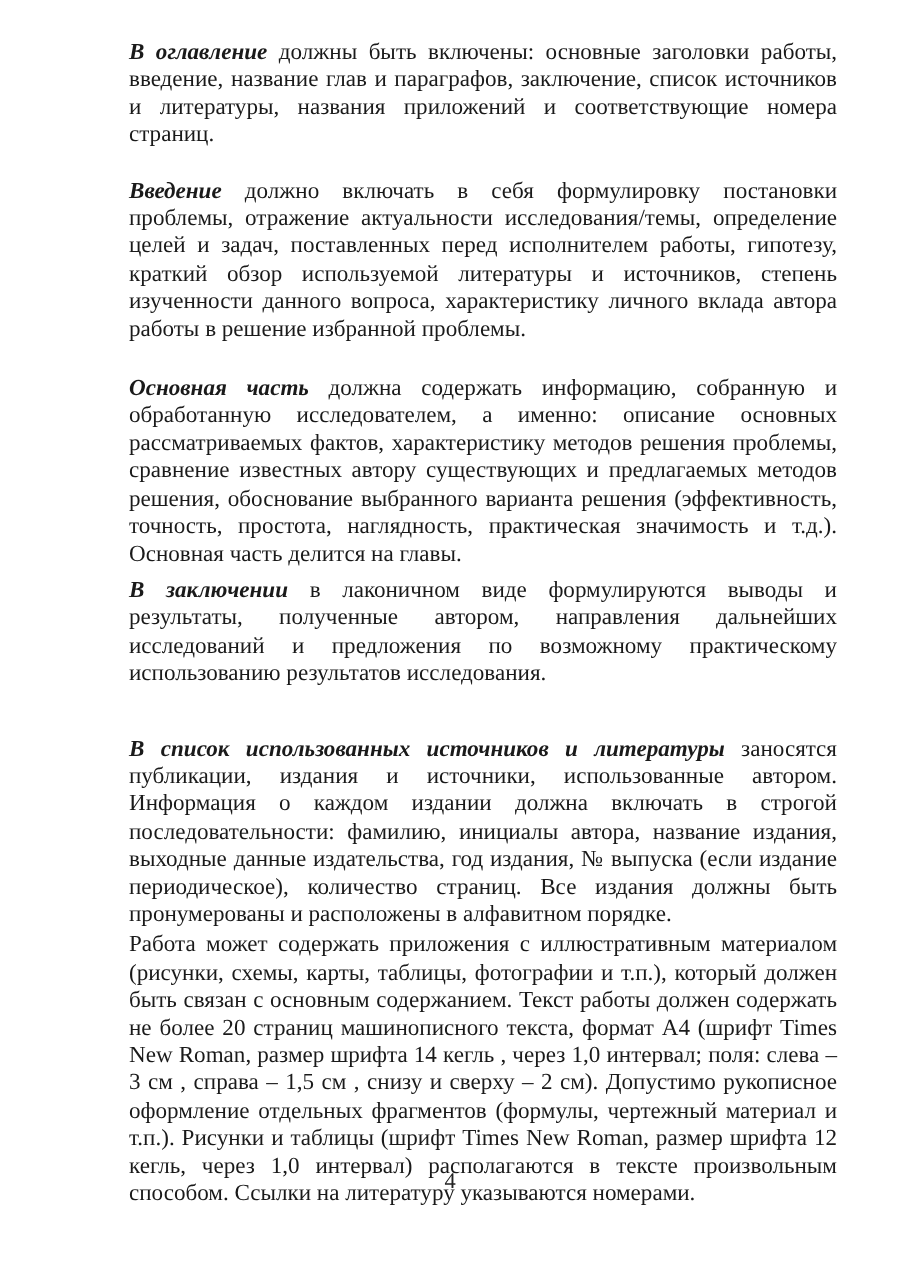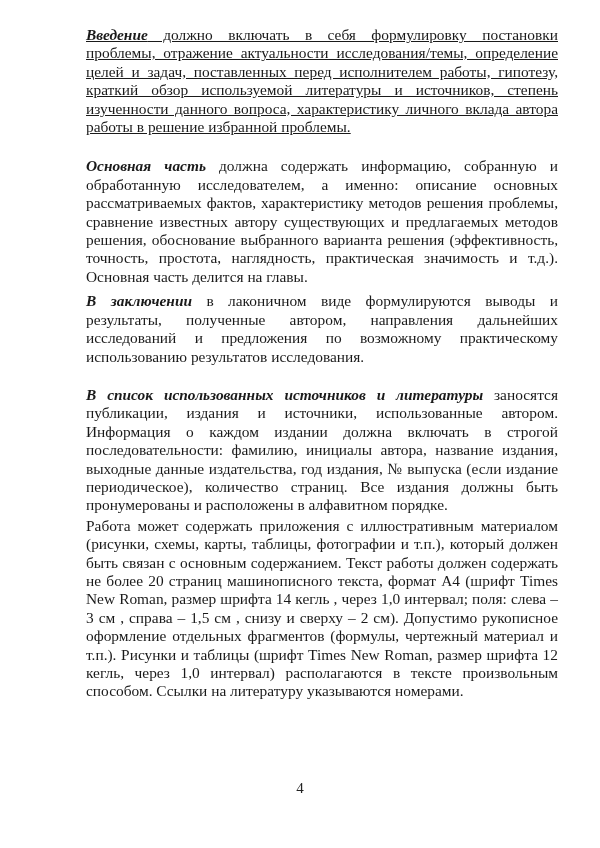--- a/index.html
+++ b/index.html
@@ -25,41 +25,42 @@
       margin: 0 0 19px 0;
       font-size: 15.4px;
       line-height: 18.4px;
       text-align: justify;
       text-align-last: left;
     }
     .lead {
       font-weight: bold;
       font-style: italic;
     }
-    .p-intro { margin-bottom: 21px; text-decoration: underline; }
+    .p-intro { margin-bottom: 21px; }
     .p-main { margin-bottom: 6px; }
-    .p-concl { margin-bottom: 20px; }
+    .p-concl { margin-bottom: 32px; }
     .p-refs { margin-bottom: 2px; }
     .p-format { margin-bottom: 21px; }
     .page-number {
       position: absolute;
       left: 0;
       width: 600px;
       top: 779px;
       text-align: center;
       font-size: 15px;
       line-height: 18px;
       font-family: "Liberation Serif", "DejaVu Serif", serif;
       color: #222;
     }
   </style>
 </head>
 <body>
 
 <div class="page">
+  <p class="para p-toc"><span class="lead">В оглавление</span><span> должны быть включены: основные заголовки работы, введение, название глав и параграфов, заключение, список источников и литературы, названия приложений и соответствующие номера страниц.</span></p>
 
   <p class="para p-intro"><span class="lead">Введение</span><span> должно включать в себя формулировку постановки проблемы, отражение актуальности исследования/темы, определение целей и задач, поставленных перед исполнителем работы, гипотезу, краткий обзор используемой литературы и источников, степень изученности данного вопроса, характеристику личного вклада автора работы в решение избранной проблемы.</span></p>
 
   <p class="para p-main"><span class="lead">Основная часть</span><span> должна содержать информацию, собранную и обработанную исследователем, а именно: описание основных рассматриваемых фактов, характеристику методов решения проблемы, сравнение известных автору существующих и предлагаемых методов решения, обоснование выбранного варианта решения (эффективность, точность, простота, наглядность, практическая значимость и т.д.). Основная часть делится на главы.</span></p>
 
   <p class="para p-concl"><span class="lead">В заключении</span><span> в лаконичном виде формулируются выводы и результаты, полученные автором, направления дальнейших исследований и предложения по возможному практическому использованию результатов исследования.</span></p>
 
   <p class="para p-refs"><span class="lead">В список использованных источников и литературы</span><span> заносятся публикации, издания и источники, использованные автором. Информация о каждом издании должна включать в строгой последовательности: фамилию, инициалы автора, название издания, выходные данные издательства, год издания, № выпуска (если издание периодическое), количество страниц. Все издания должны быть пронумерованы и расположены в алфавитном порядке.</span></p>
 
   <p class="para p-format"><span>Работа может содержать приложения с иллюстративным материалом (рисунки, схемы, карты, таблицы, фотографии и т.п.), который должен быть связан с основным содержанием. Текст работы должен содержать не более 20 страниц машинописного текста, формат А4 (шрифт Times New Roman, размер шрифта 14 кегль , через 1,0 интервал; поля: слева – 3 см , справа – 1,5 см , снизу и сверху – 2 см). Допустимо рукописное оформление отдельных фрагментов (формулы, чертежный материал и т.п.). Рисунки и таблицы (шрифт Times New Roman, размер шрифта 12 кегль, через 1,0 интервал) располагаются в тексте произвольным способом. Ссылки на литературу указываются номерами.</span></p>

